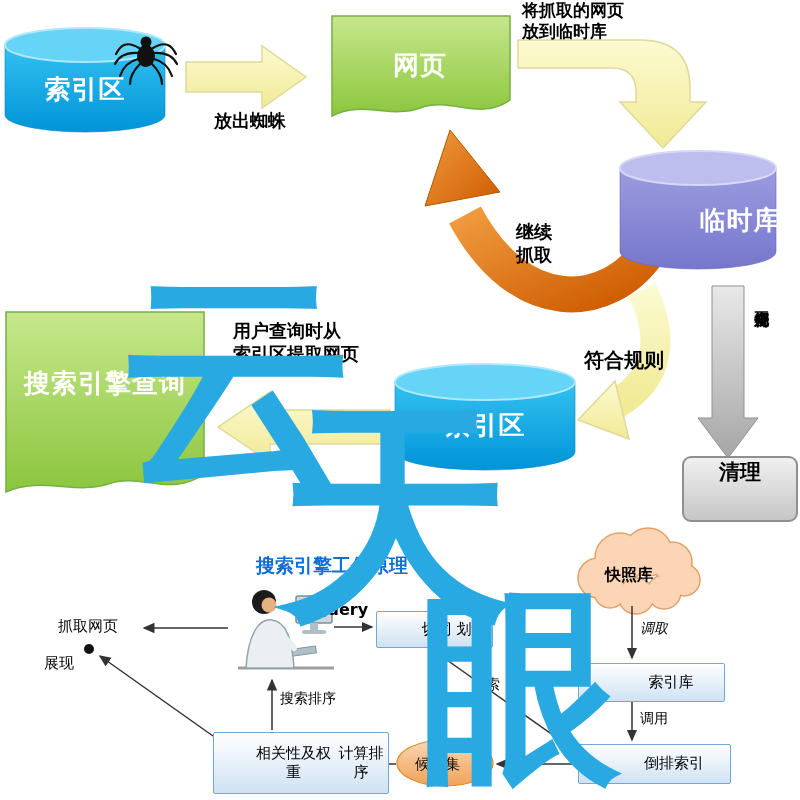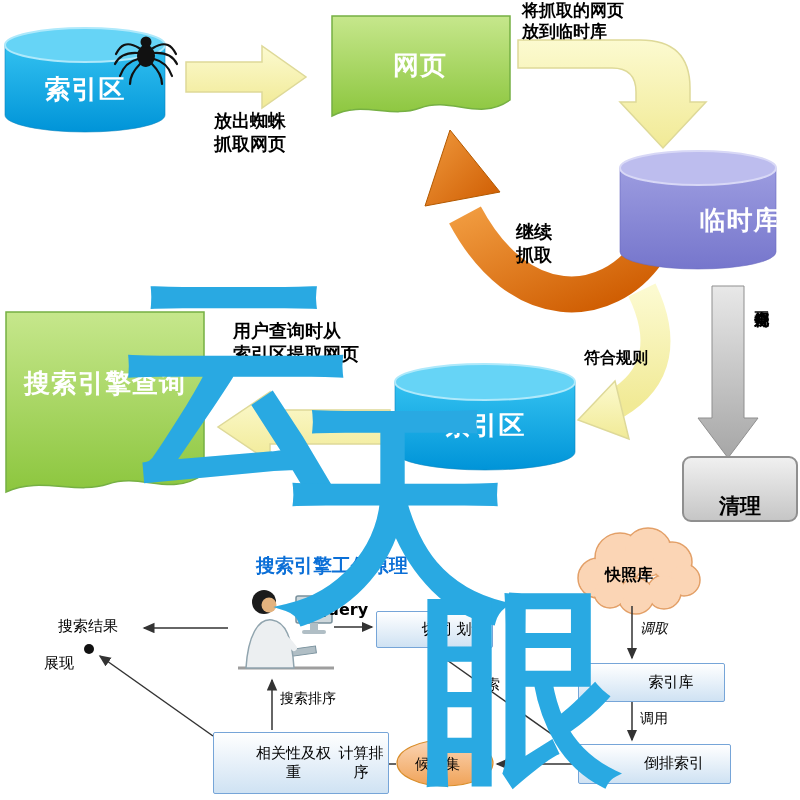--- a/index.html
+++ b/index.html
@@ -13,21 +13,21 @@
   .lbl{position:absolute;color:#000;font-weight:bold;z-index:2;line-height:1.25;}
   .lbl span{display:block;}
   .smalllbl{position:absolute;color:#000;z-index:2;font-size:14px;}
   .vert{writing-mode:vertical-rl;}
   .bluebox{
     position:absolute;z-index:2;display:flex;align-items:center;justify-content:center;
     background:linear-gradient(#ffffff,#cfe2f3);border:1.5px solid #76a5d8;border-radius:2px;
     color:#000;font-size:15px;text-align:center;line-height:1.3;padding-left:39px;
   }
   .graybox{
-    position:absolute;z-index:2;display:flex;align-items:flex-end;justify-content:center;
+    position:absolute;z-index:2;display:flex;align-items:flex-start;justify-content:center;
     background:linear-gradient(#f0f0f0,#c6c6c6);border:2px solid #8f8f8f;border-radius:9px;
     color:#000;font-size:21px;font-weight:bold;
   }
   .title{position:absolute;z-index:2;color:#0b6fd7;font-weight:bold;font-size:19px;}
   .wm{
     position:absolute;z-index:5;color:#29a9e2;font-weight:bold;line-height:1;
     pointer-events:none;user-select:none;
   }
 </style>
 </head>
@@ -190,34 +190,33 @@
   <div class="node-text" style="left:330px;top:48px;width:180px;font-size:26px;">网页</div>
 
   <div class="node-text" style="left:620px;top:203px;width:168px;font-size:26px;margin-left:36px;">临时库</div>
 
   <div class="node-text" style="left:395px;top:408px;width:180px;font-size:26px;">索引区</div>
 
   <div class="node-text" style="left:5px;top:366px;width:200px;font-size:26px;">搜索引擎查询</div>
 
   <div class="lbl" style="left:190px;top:110px;width:120px;font-size:18px;text-align:center;">
     <span>放出蜘蛛</span>
-    <span>抓取网页</span>
   </div>
 
   <div class="lbl" style="left:522px;top:0px;width:190px;font-size:17px;">
     <span>将抓取的网页</span>
     <span>放到临时库</span>
   </div>
 
   <div class="lbl" style="left:504px;top:221px;width:60px;font-size:18px;text-align:center;">
     <span>继续</span>
     <span>抓取</span>
   </div>
 
-  <div class="lbl" style="left:584px;top:348px;font-size:16px;">符合规则</div>
+  <div class="lbl" style="left:584px;top:348px;font-size:20px;">符合规则</div>
 
   <div class="lbl vert" style="left:752px;top:300px;font-size:15px;">不符合规则</div>
 
   <div class="lbl" style="left:233px;top:320px;width:165px;font-size:18px;">
     <span>用户查询时从</span>
     <span>索引区提取网页</span>
   </div>
 
   <div class="graybox" style="left:682px;top:456px;width:112px;height:62px;">
     <span>清理</span>
@@ -249,21 +248,21 @@
   </div>
 
   <div class="smalllbl" style="left:640px;top:620px;font-style:italic;">调取</div>
 
   <div class="smalllbl" style="left:640px;top:710px;">调用</div>
 
   <div class="smalllbl" style="left:472px;top:676px;">检索</div>
 
   <div class="smalllbl" style="left:280px;top:690px;">搜索排序</div>
 
-  <div class="smalllbl" style="left:58px;top:617px;font-size:15px;">搜索结果</div>
+  <div class="smalllbl" style="left:58px;top:617px;font-size:15px;">抓取网页</div>
 
   <div class="smalllbl" style="left:44px;top:654px;font-size:15px;">展现</div>
 
   <div class="wm" style="left:120px;top:262px;font-size:235px;">云</div>
   <div class="wm" style="left:278px;top:398px;font-size:235px;">天</div>
   <div class="wm" style="left:418px;top:586px;font-size:205px;">眼</div>
 
 </div>
 
 </body></html>

